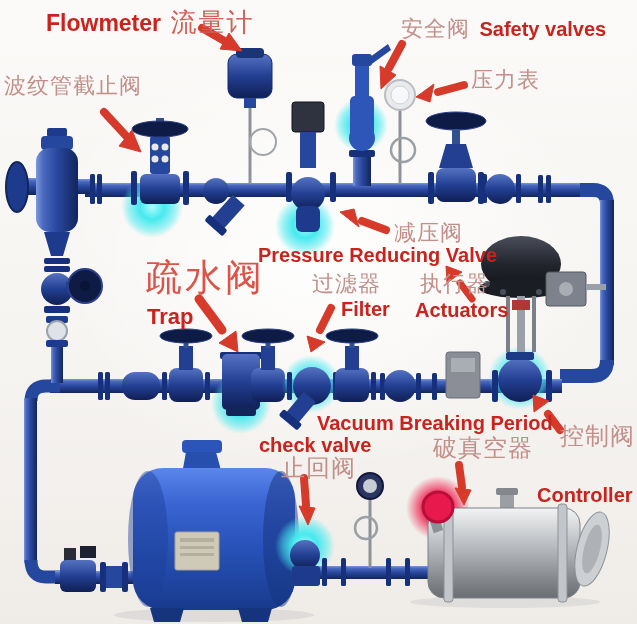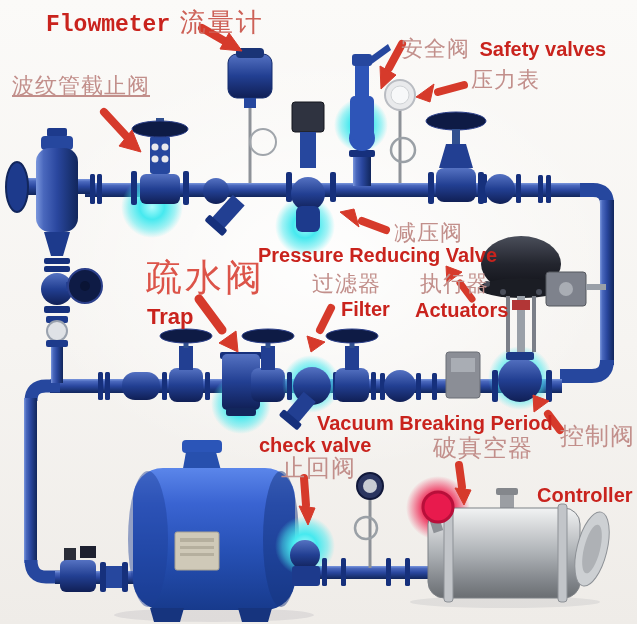--- a/index.html
+++ b/index.html
@@ -369,27 +369,27 @@
       <polygon points="308,525 299,506 315,508"></polygon>
     </g>
     <g>
       <line x1="560" y1="430" x2="548" y2="414" stroke-width="8" stroke-linecap="round"></line>
       <polygon points="533,395 534,412 549,401"></polygon>
     </g>
   </g>
 </svg>
 
 <div class="lbl" style="left:46px;top:8px;">
-  <span class="en" style="font-size:23px;font-family:Liberation Mono, monospace;">Flowmeter</span>
+  <span class="en" style="font-size:23px;">Flowmeter</span>
   <span class="zh-strong" style="font-size:26px;margin-left:5px;">流量计</span>
 </div>
 
-<div class="lbl zh" style="left:12px;top:74px;font-size:22px;text-decoration:underline;">波纹管截止阀</div>
-
-<div class="lbl" style="left:401px;top:17px;margin-top:20px;">
+<div class="lbl zh" style="left:4px;top:74px;font-size:22px;">波纹管截止阀</div>
+
+<div class="lbl" style="left:401px;top:17px;">
   <span class="zh" style="font-size:22px;">安全阀</span>
   <span class="en" style="font-size:20px;margin-left:5px;">Safety valves</span>
 </div>
 
 <div class="lbl zh" style="left:471px;top:68px;font-size:22px;">压力表</div>
 
 <div class="lbl zh" style="left:394px;top:221px;font-size:22px;">减压阀</div>
 <div class="lbl en" style="left:258px;top:245px;font-size:20px;">Pressure Reducing Valve</div>
 
 <div class="lbl trap-zh" style="left:145px;top:258px;font-size:37px;">疏水阀</div>

